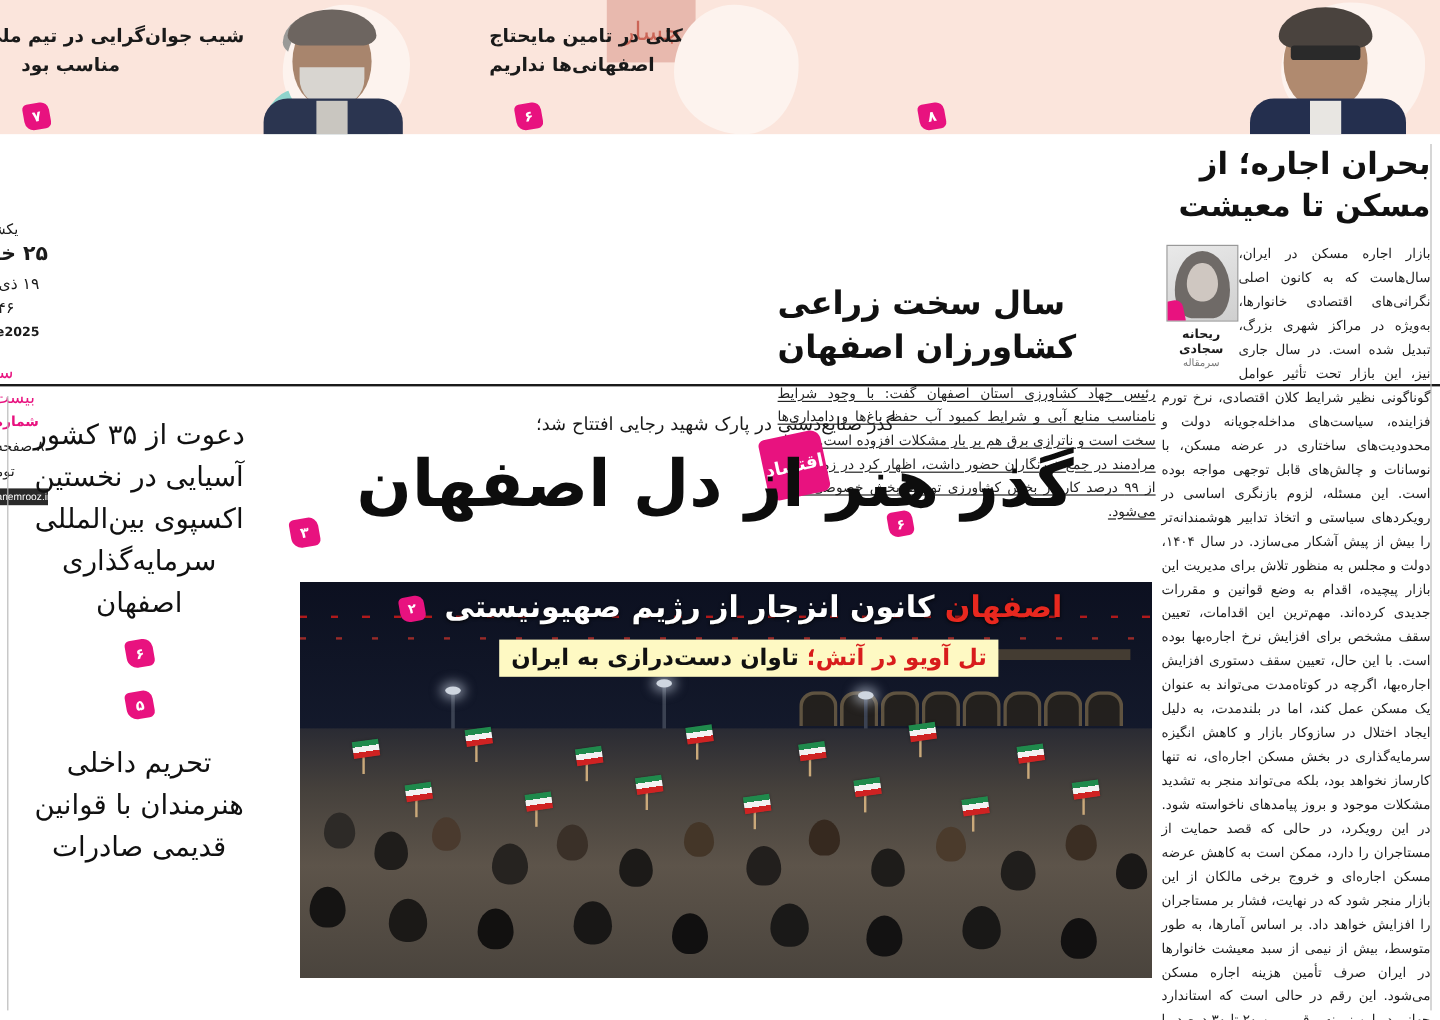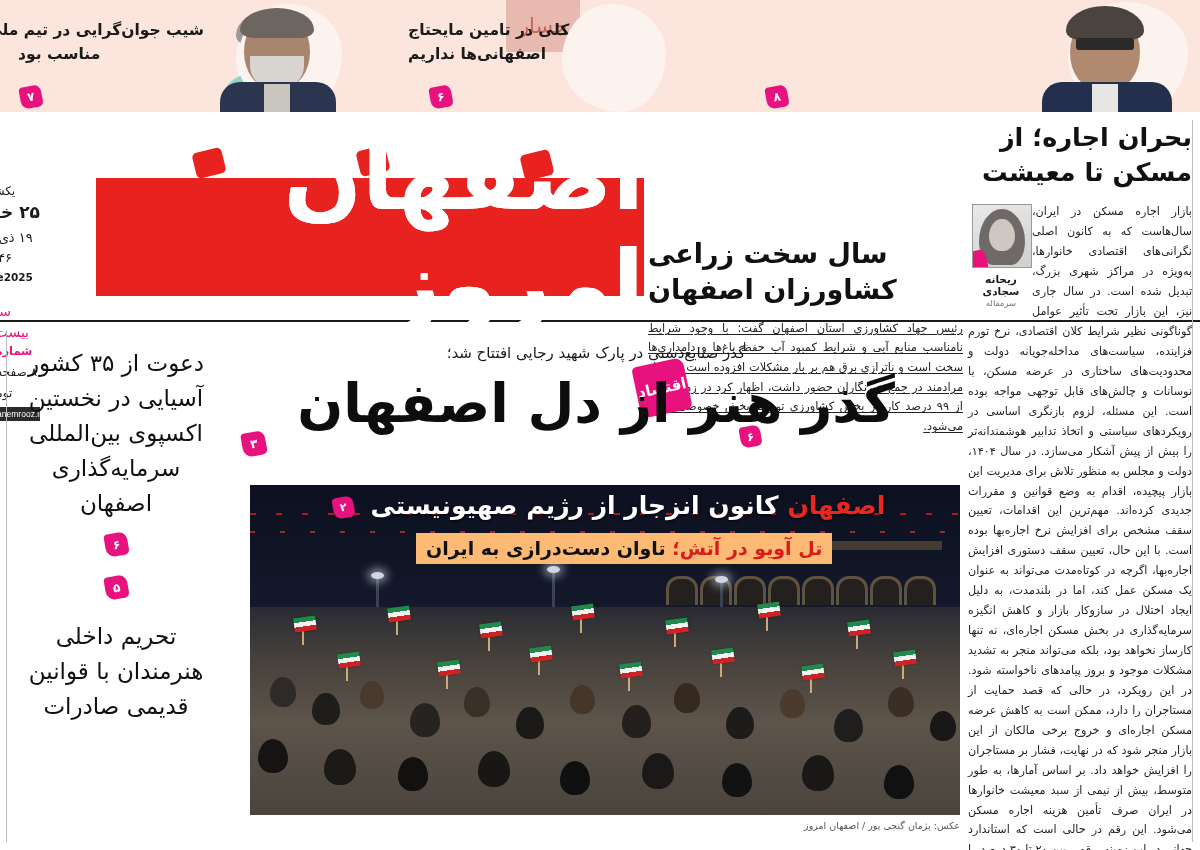--- a/index.html
+++ b/index.html
@@ -273,21 +273,21 @@
   }
   .overlay1 .hl{color:#e8281f;}
   .overlay1 .b{
     display:inline-flex;align-items:center;justify-content:center;
     width:21px;height:21px;background:#e8127f;color:#fff;font-size:11px;
     border-radius:4px 7px 5px 8px;transform:rotate(-10deg);
     vertical-align:middle;margin:0 8px;text-shadow:none;
   }
   .overlay2{
     position:absolute;left:166px;top:48px;
-    background:#fdba74;padding:4px 10px 5px 10px;
+    background:#fef9c3;padding:4px 10px 5px 10px;
     font-size:19px;font-weight:bold;color:#111;letter-spacing:-.3px;
     white-space:nowrap;
   }
   .overlay2 .red{color:#d81c1c;}
   .credit{
     position:absolute;left:18px;top:490px;width:710px;
     font-size:9.5px;color:#555;text-align:right;
   }
 </style>
 </head>
@@ -360,27 +360,20 @@
       <div class="d1">یکشنبه</div>
       <div class="d2">۲۵ خرداد ۱۴۰۴</div>
       <div class="d3">۱۹ ذی الحجه ۱۴۴۶</div>
       <div class="d4">15June2025</div>
       <div class="d5">سال بیست‌ویکم</div>
       <div class="d6">شماره ۵۱۹۴</div>
       <div class="d7">۸ صفحه | ۵۰۰۰ تومان</div>
       <div class="site">www.esfahanemrooz.ir</div>
     </div>
 
-    <div class="logo">
-      <div class="redblock"></div>
-      <div class="dot" style="left:98px;top:4px;"></div>
-      <div class="dot" style="left:262px;top:2px;"></div>
-      <div class="dot" style="left:426px;top:6px;"></div>
-      <div class="lname">اصفهان امروز</div>
-    </div>
 
     <div class="econblock">
       <h2>سال سخت زراعی کشاورزان اصفهان</h2>
       <div class="lead">رئیس جهاد کشاورزی استان اصفهان گفت: با وجود شرایط نامناسب منابع آبی و شرایط کمبود آب حفظ باغ‌ها و دامداری‌ها سخت است و ناترازی برق هم بر بار مشکلات افزوده است. مهرداد مرادمند در جمع خبرنگاران حضور داشت، اظهار کرد در زمان بیش از ۹۹ درصد کار در بخش کشاورزی توسط بخش خصوصی انجام می‌شود.</div>
       <div class="econ-badge">اقتصاد</div>
       <div class="econ-pagebadge">۶</div>
     </div>
   </div>
 
   <div class="rightcol">
@@ -505,16 +498,15 @@
         <span>کانون انزجار از رژیم صهیونیستی</span>
         <span class="b">۲</span>
       </div>
 
       <div class="overlay2">
         <span class="red">تل آویو در آتش؛</span>
         <span>تاوان دست‌درازی به ایران</span>
       </div>
     </div>
 
-    <div class="credit">عکس: پژمان گنجی پور / اصفهان امروز</div>
   </div>
 
 </div>
 
 </body></html>

